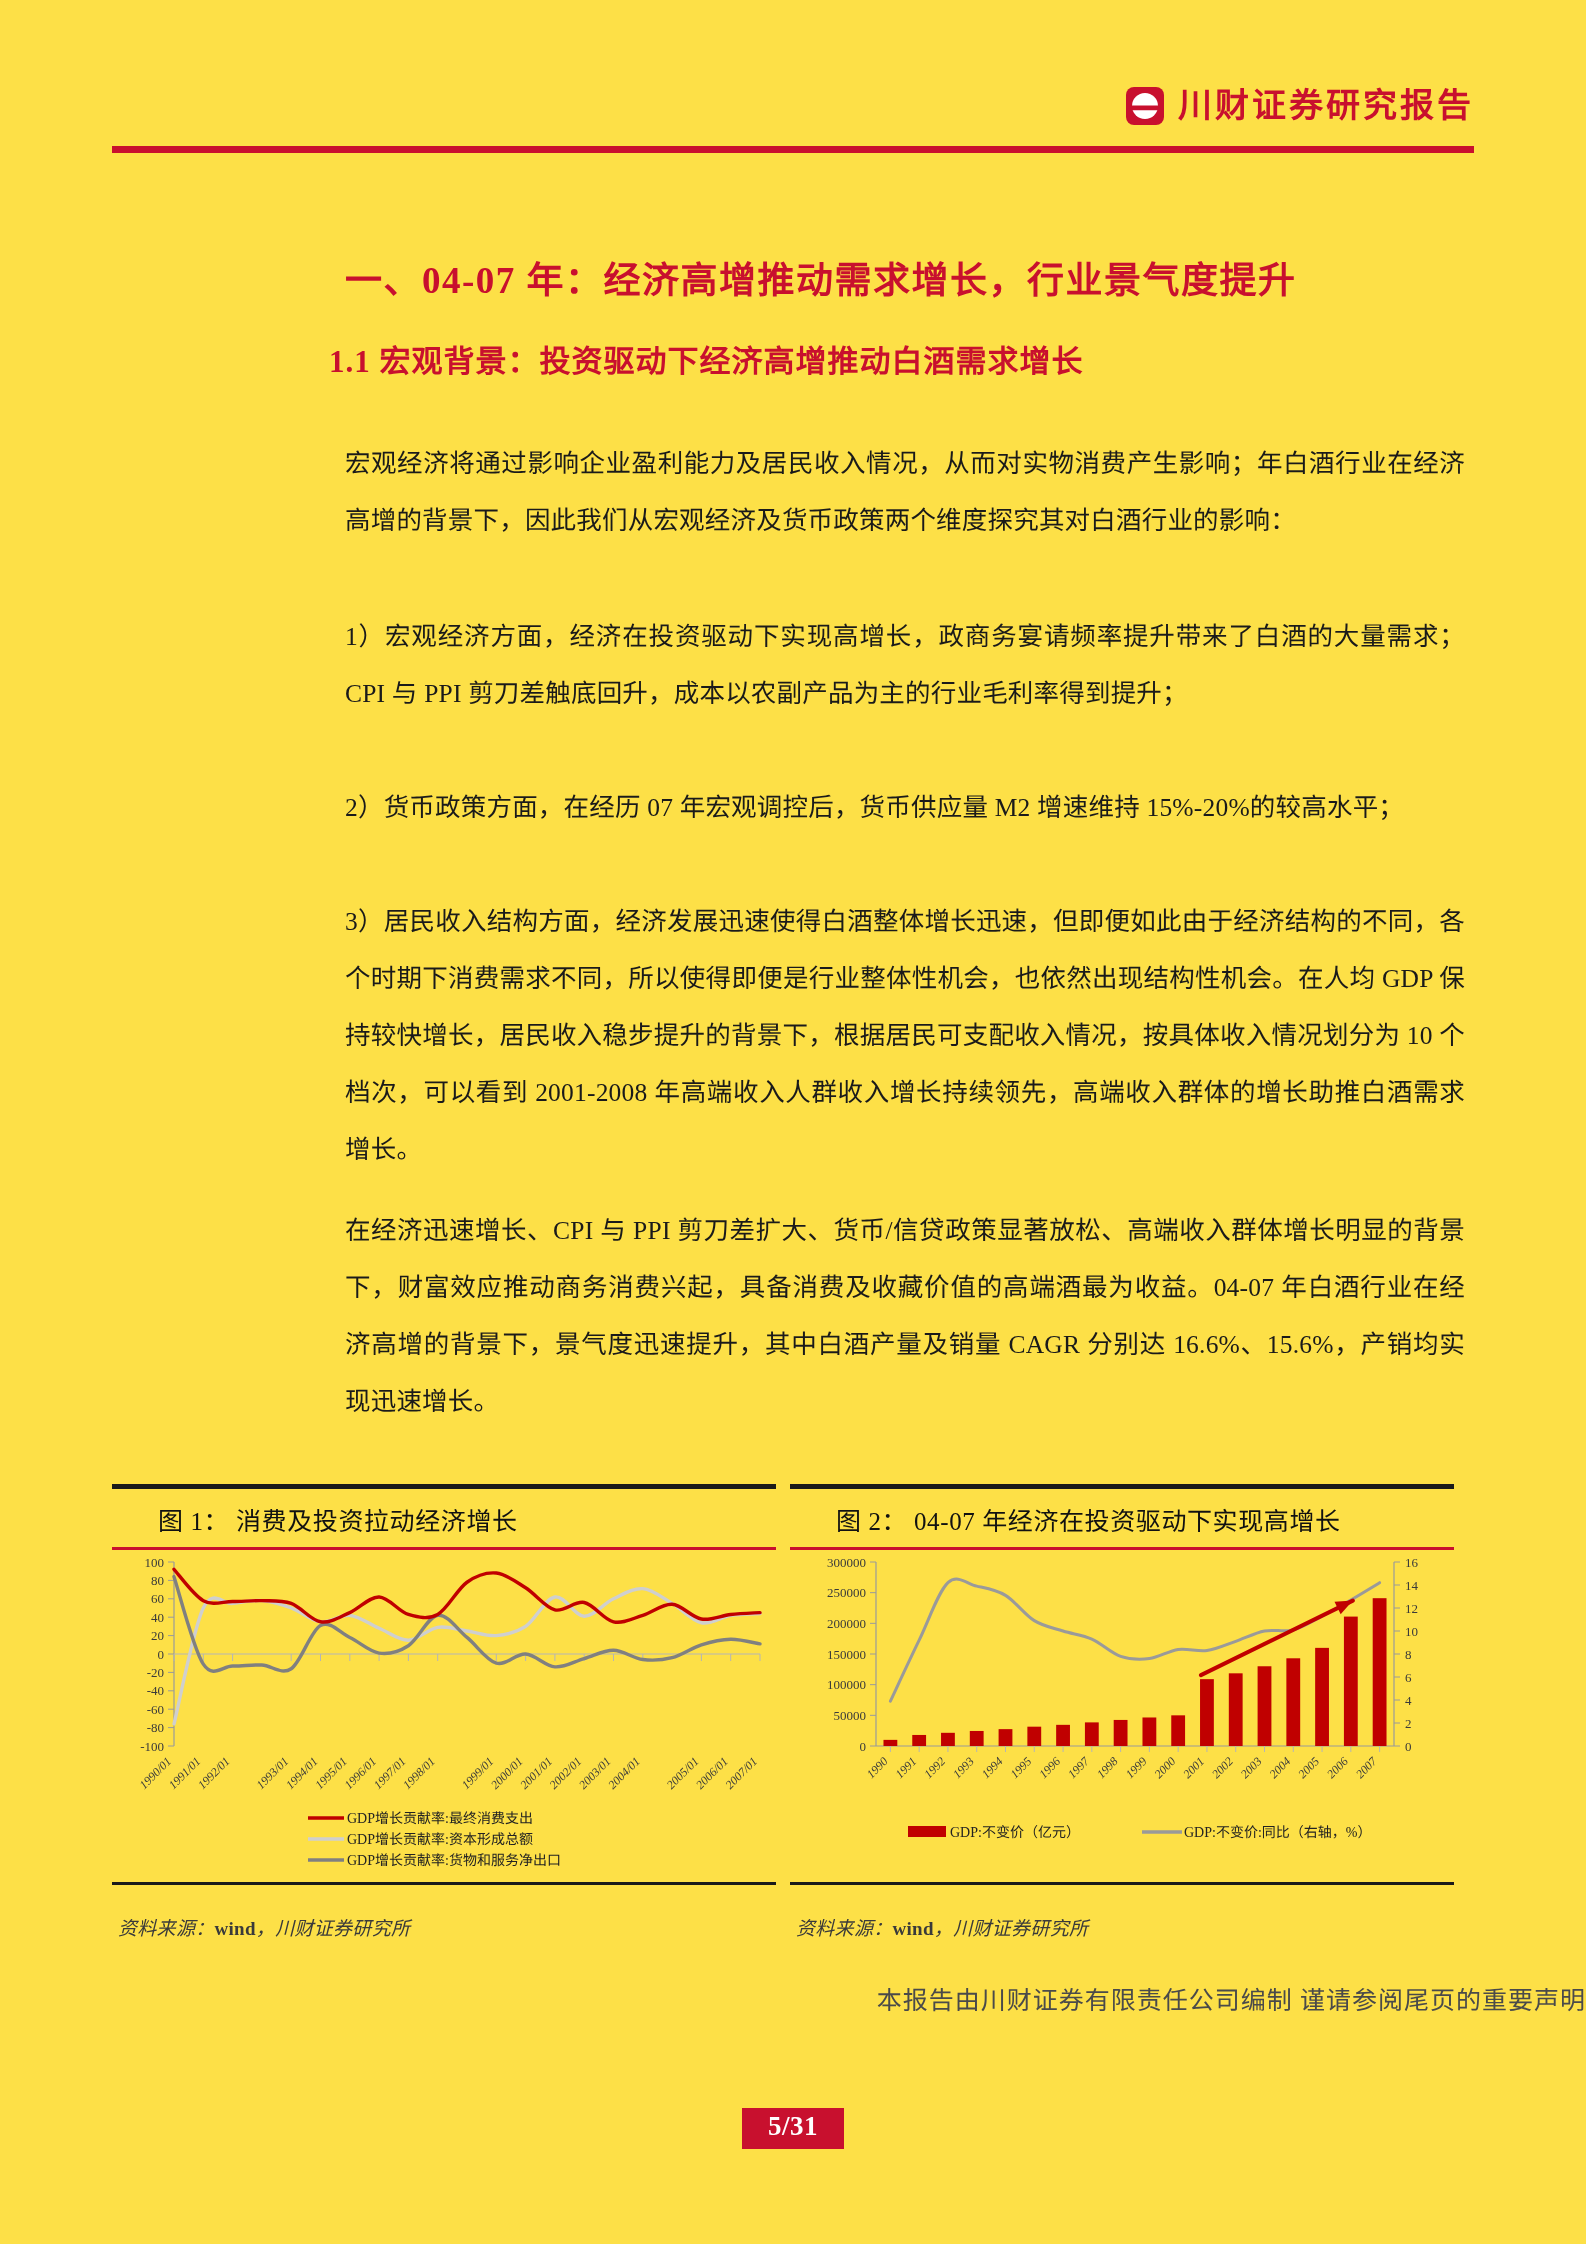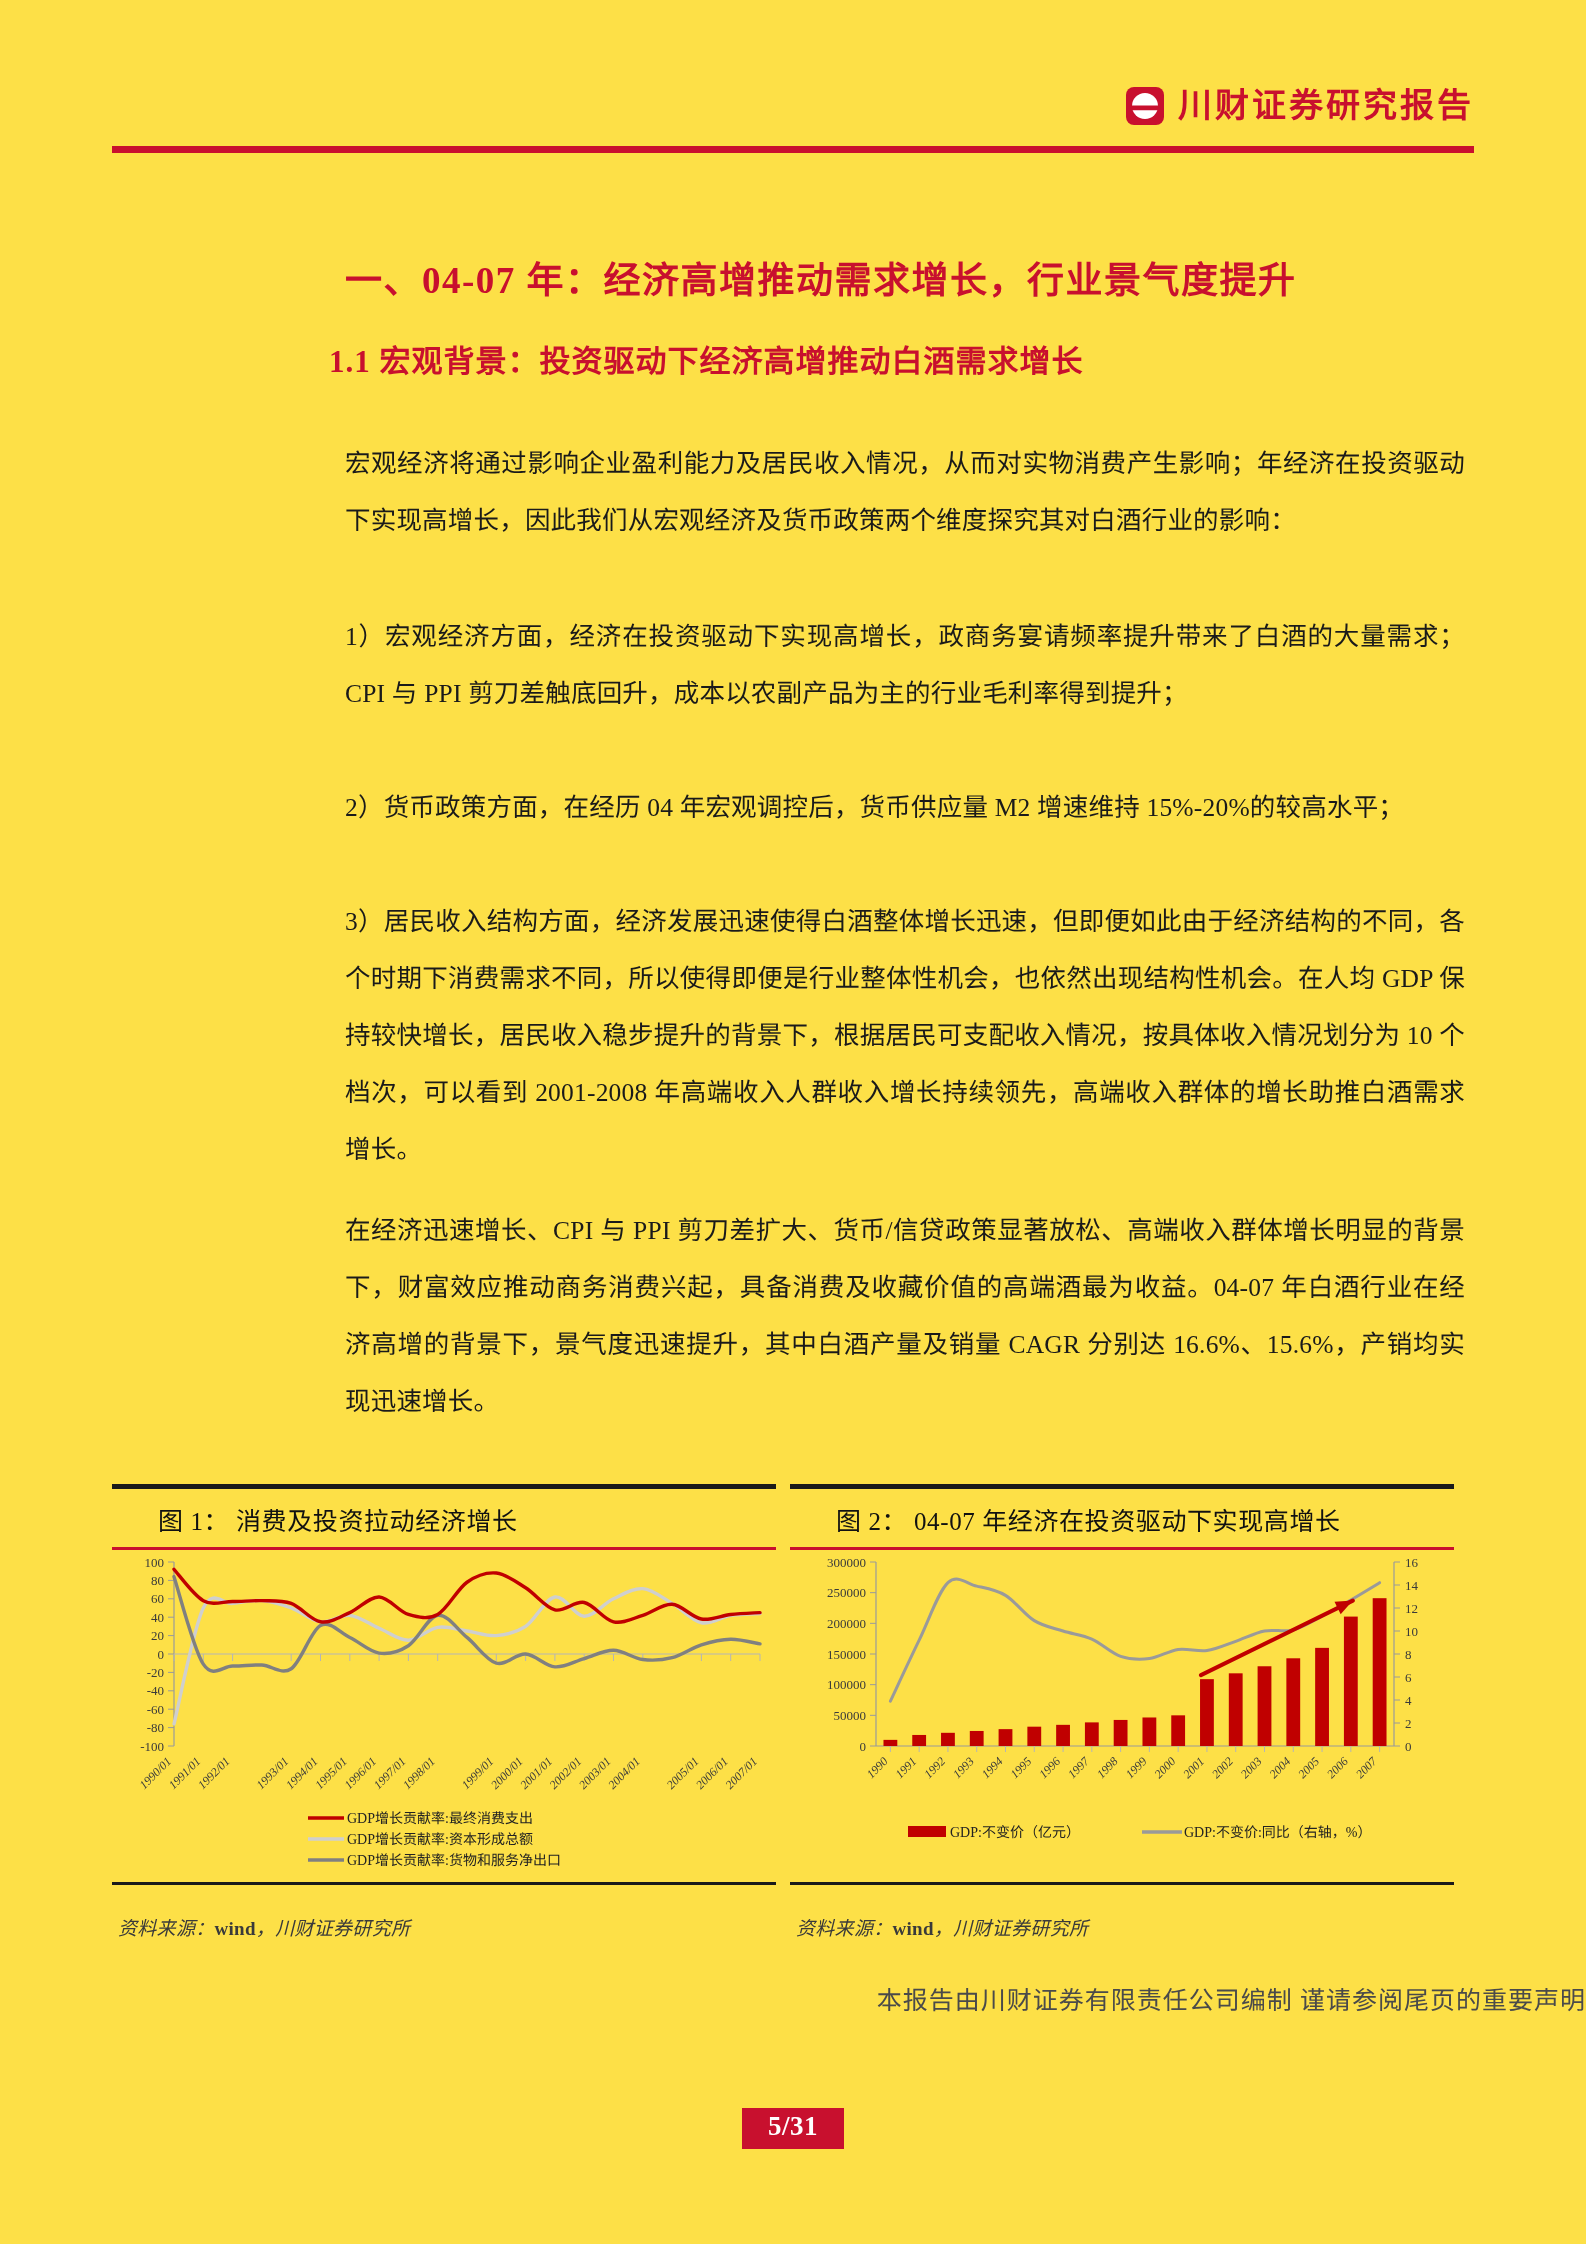--- a/index.html
+++ b/index.html
@@ -209,23 +209,23 @@
     <div class="header-inner">
       <span class="logo-mark"></span>
       <span class="header-title">川财证券研究报告</span>
     </div>
   </div>
   <div class="header-rule"></div>
 
   <div class="h1">一、04-07 年：经济高增推动需求增长，行业景气度提升</div>
   <div class="h2">1.1 宏观背景：投资驱动下经济高增推动白酒需求增长</div>
 
-  <div class="body-block p0">宏观经济将通过影响企业盈利能力及居民收入情况，从而对实物消费产生影响；年经济在投资驱动下实现高增长，因此我们从宏观经济及货币政策两个维度探究其对白酒行业的影响：</div>
+  <div class="body-block p0">宏观经济将通过影响企业盈利能力及居民收入情况，从而对实物消费产生影响；年白酒行业在经济高增的背景下，因此我们从宏观经济及货币政策两个维度探究其对白酒行业的影响：</div>
   <div class="body-block p1">1）宏观经济方面，经济在投资驱动下实现高增长，政商务宴请频率提升带来了白酒的大量需求；CPI 与 PPI 剪刀差触底回升，成本以农副产品为主的行业毛利率得到提升；</div>
-  <div class="body-block p2">2）货币政策方面，在经历 04 年宏观调控后，货币供应量 M2 增速维持 15%-20%的较高水平；</div>
+  <div class="body-block p2">2）货币政策方面，在经历 07 年宏观调控后，货币供应量 M2 增速维持 15%-20%的较高水平；</div>
   <div class="body-block p3">3）居民收入结构方面，经济发展迅速使得白酒整体增长迅速，但即便如此由于经济结构的不同，各个时期下消费需求不同，所以使得即便是行业整体性机会，也依然出现结构性机会。在人均 GDP 保持较快增长，居民收入稳步提升的背景下，根据居民可支配收入情况，按具体收入情况划分为 10 个档次，可以看到 2001-2008 年高端收入人群收入增长持续领先，高端收入群体的增长助推白酒需求增长。</div>
   <div class="body-block p4">在经济迅速增长、CPI 与 PPI 剪刀差扩大、货币/信贷政策显著放松、高端收入群体增长明显的背景下，财富效应推动商务消费兴起，具备消费及收藏价值的高端酒最为收益。04-07 年白酒行业在经济高增的背景下，景气度迅速提升，其中白酒产量及销量 CAGR 分别达 16.6%、15.6%，产销均实现迅速增长。</div>
 
   <div class="figure left">
     <div class="fig-topline"></div>
     <div class="fig-caption">图 1： 消费及投资拉动经济增长</div>
     <div class="fig-underline"></div>
     <div class="fig-plot">
       <svg id="chart1" width="664" height="330" viewBox="0 0 664 330">
           <line x1="56" y1="196" x2="62" y2="196" stroke="#9a9a9a" stroke-width="1"></line>

